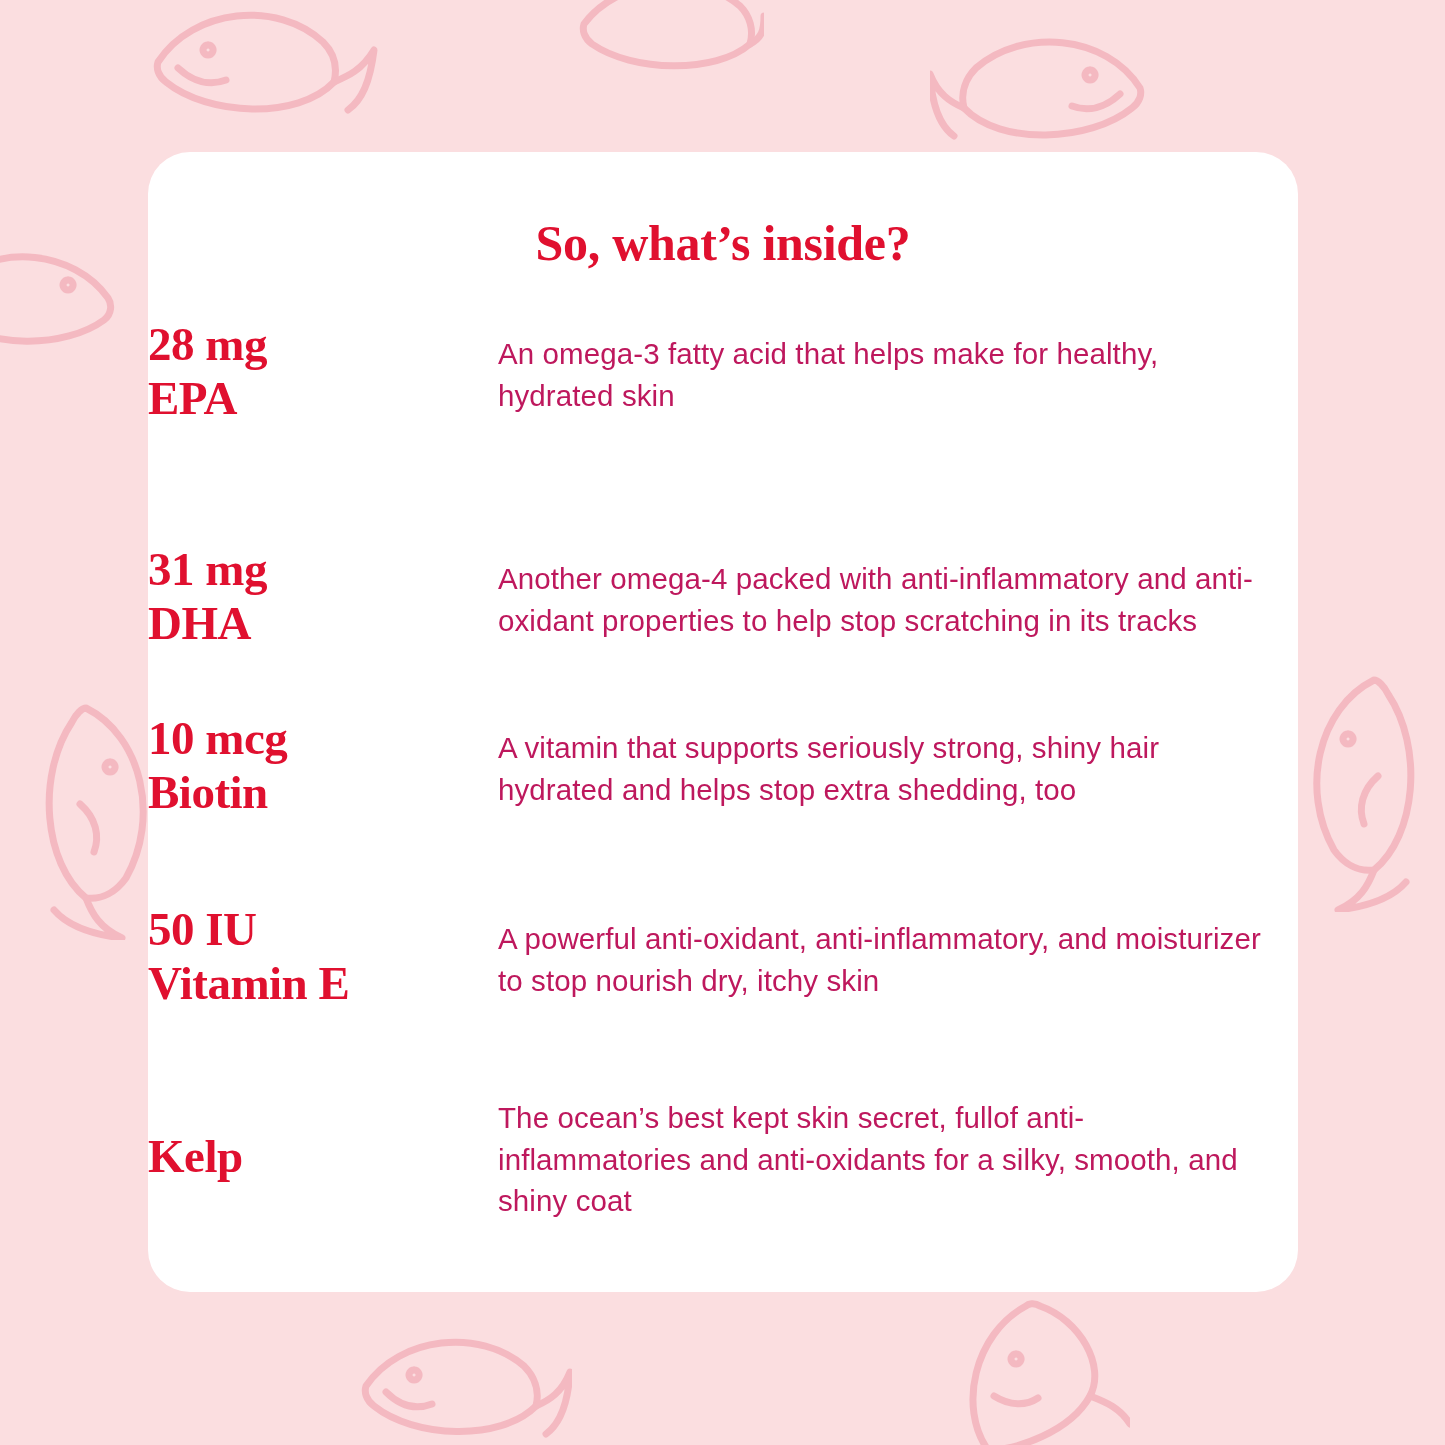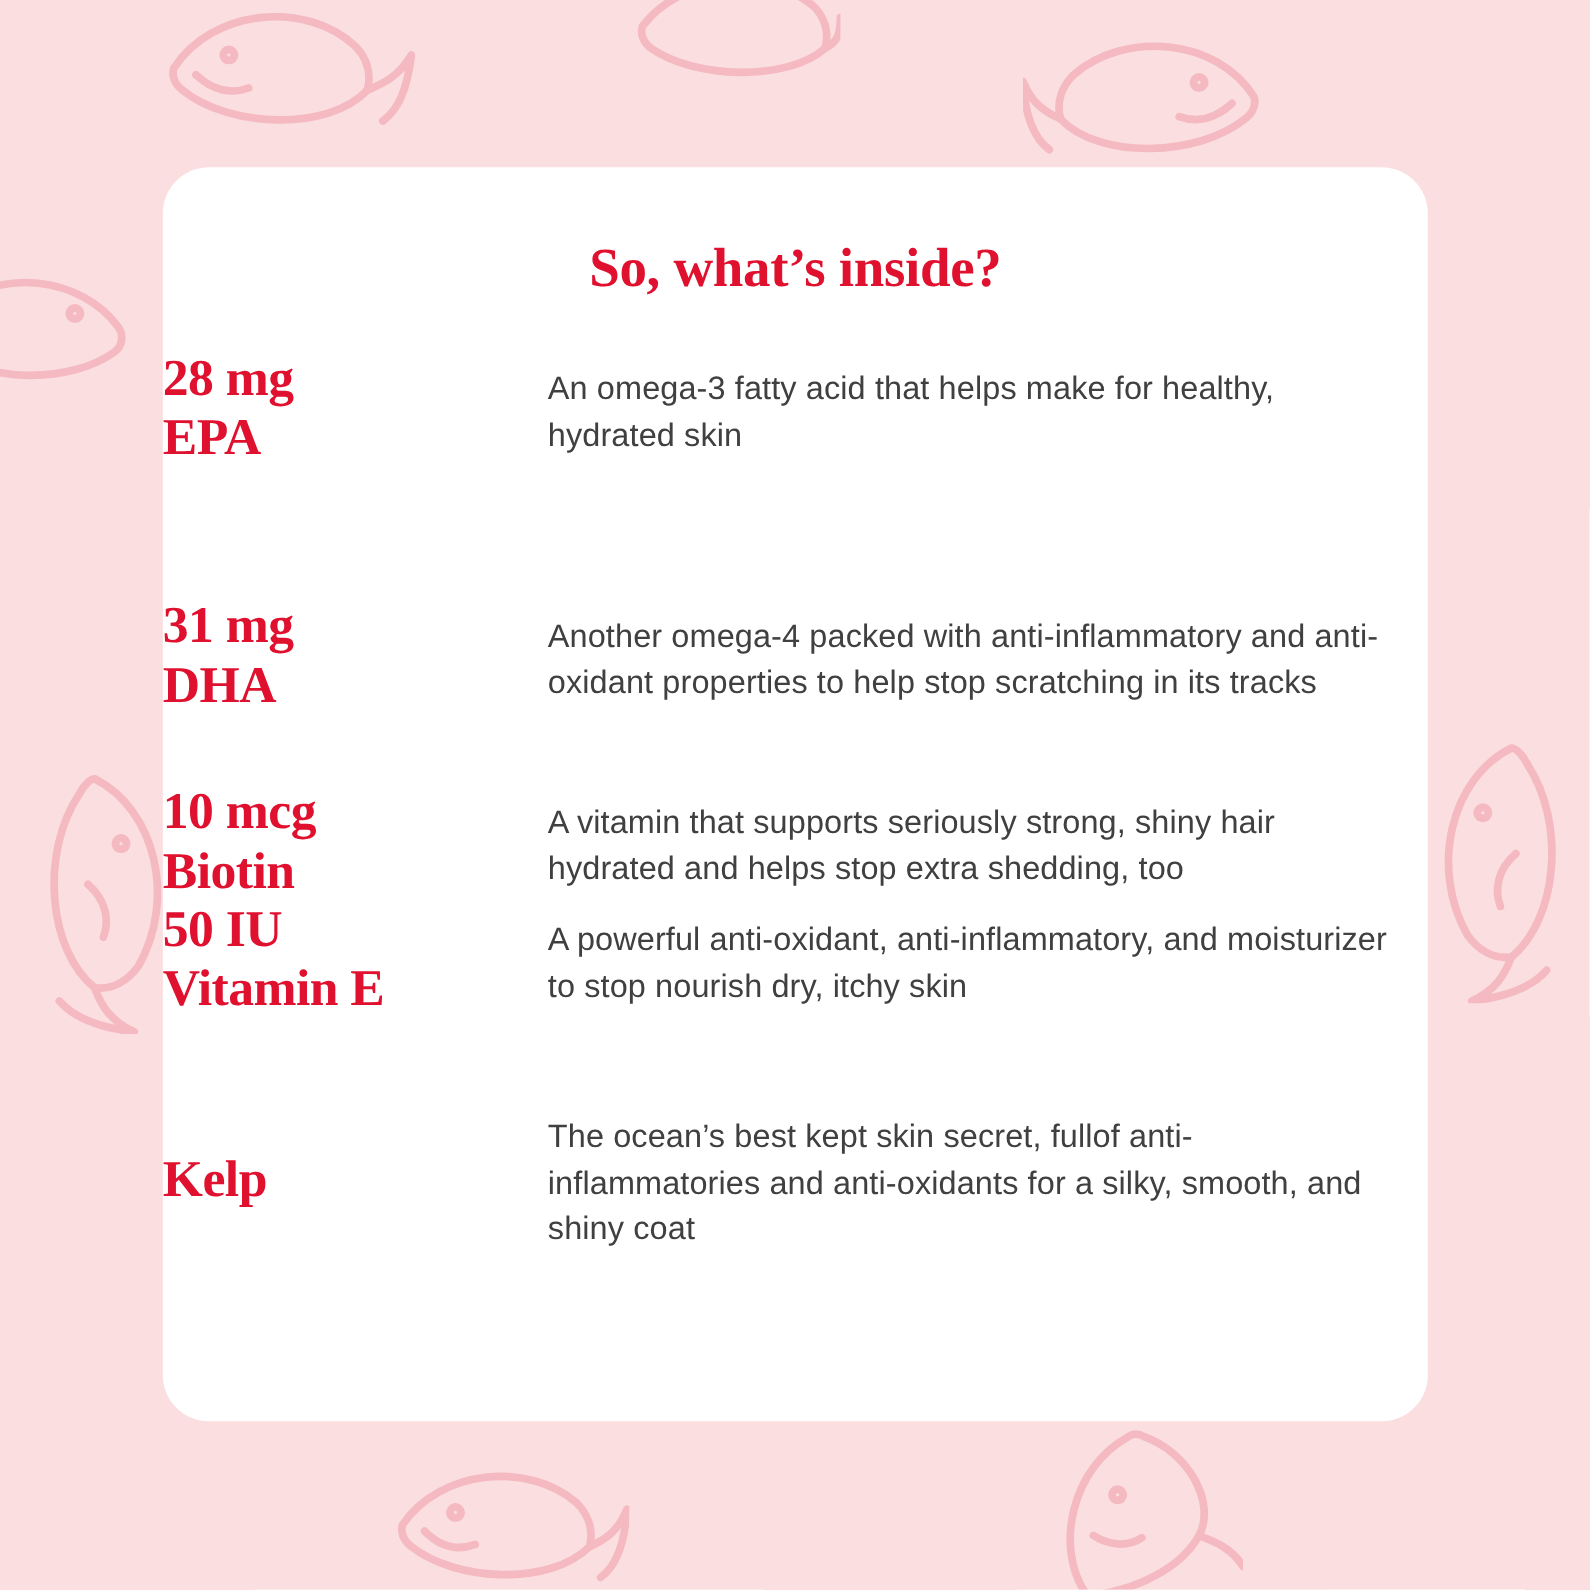--- a/index.html
+++ b/index.html
@@ -74,33 +74,33 @@
     font-weight: bold;
     font-size: 47px;
     line-height: 1.14;
     letter-spacing: -0.5px;
     box-sizing: border-box;
     padding-right: 10px;
   }
 
   .row-desc {
     flex: 1 1 auto;
-    color: #404040;
+    color: #be185d;
     font-family: "Liberation Sans", sans-serif;
     font-size: 29.5px;
     line-height: 1.42;
     letter-spacing: 0.1px;
     padding-top: 6px;
   }
 
   
   .row-0 { margin-bottom: 0; }
   .row-1 { margin-top: 118px; }
   .row-2 { margin-top: 62px; }
-  .row-3 { }
+  .row-3 { margin-top: 84px; }
   .row-4 { margin-top: 80px; }
 </style>
 </head>
 <body>
 
 <div class="page">
 
   <div class="fish-layer">
 
     <svg style="left:148px; top:-10px;" width="230" height="140" viewBox="0 0 230 140">

